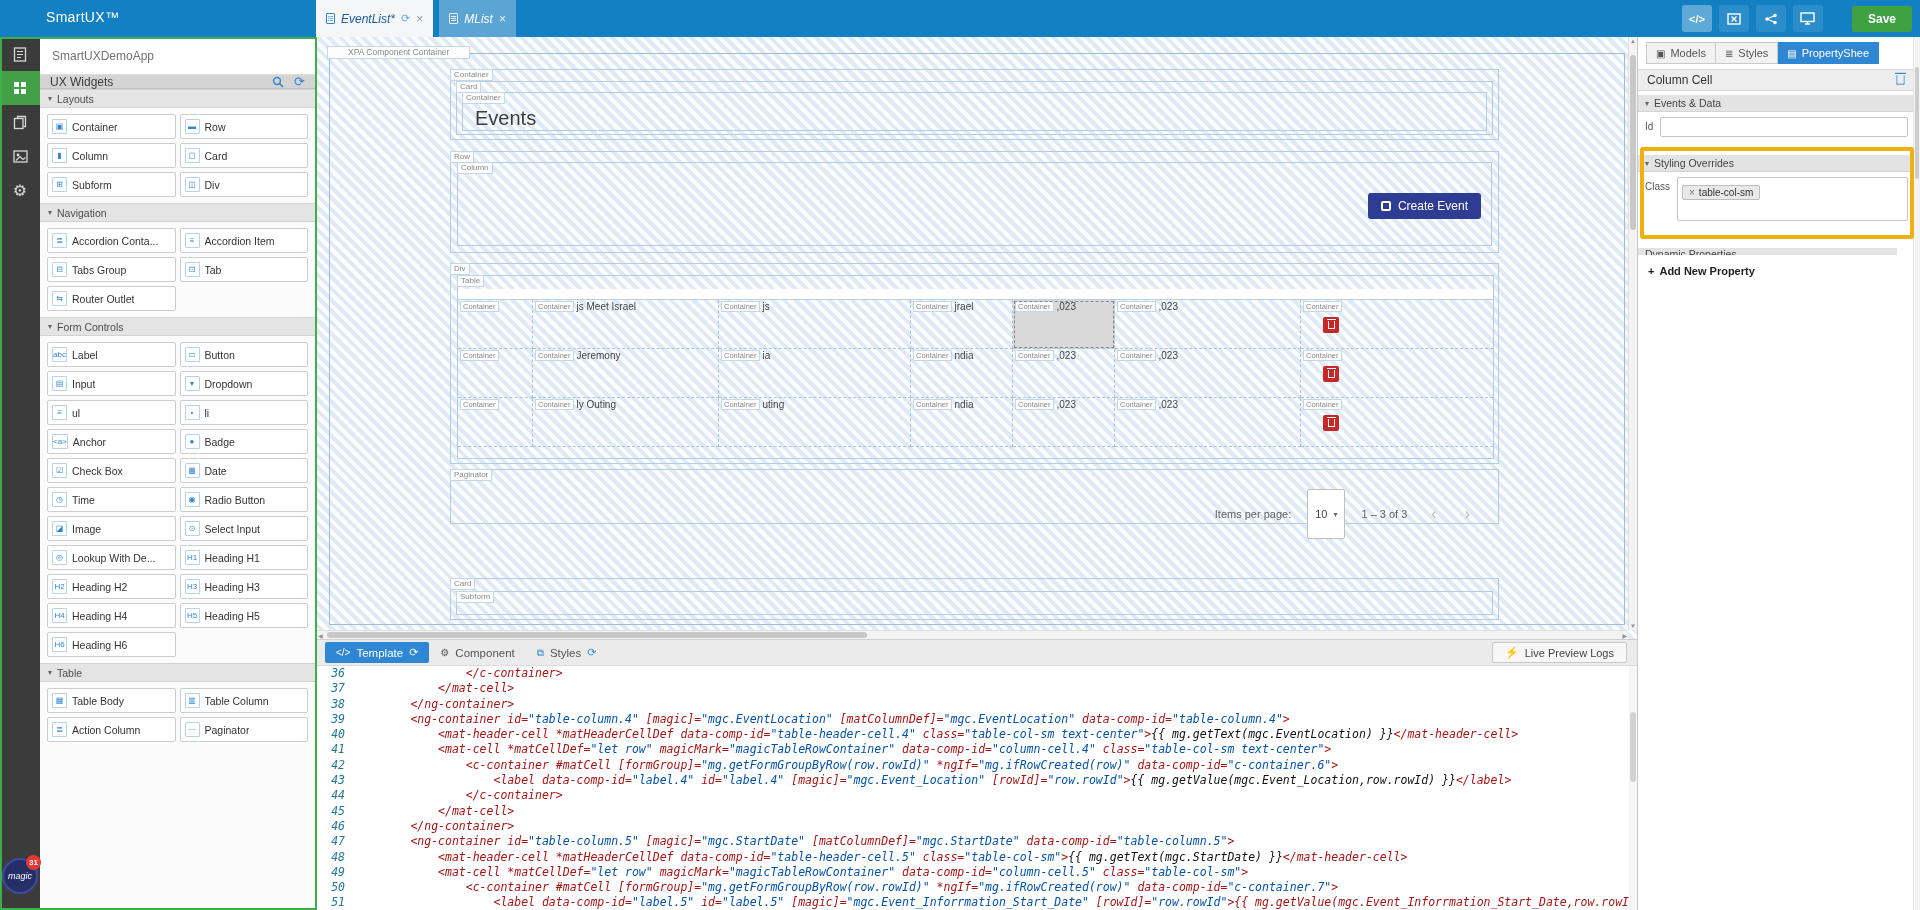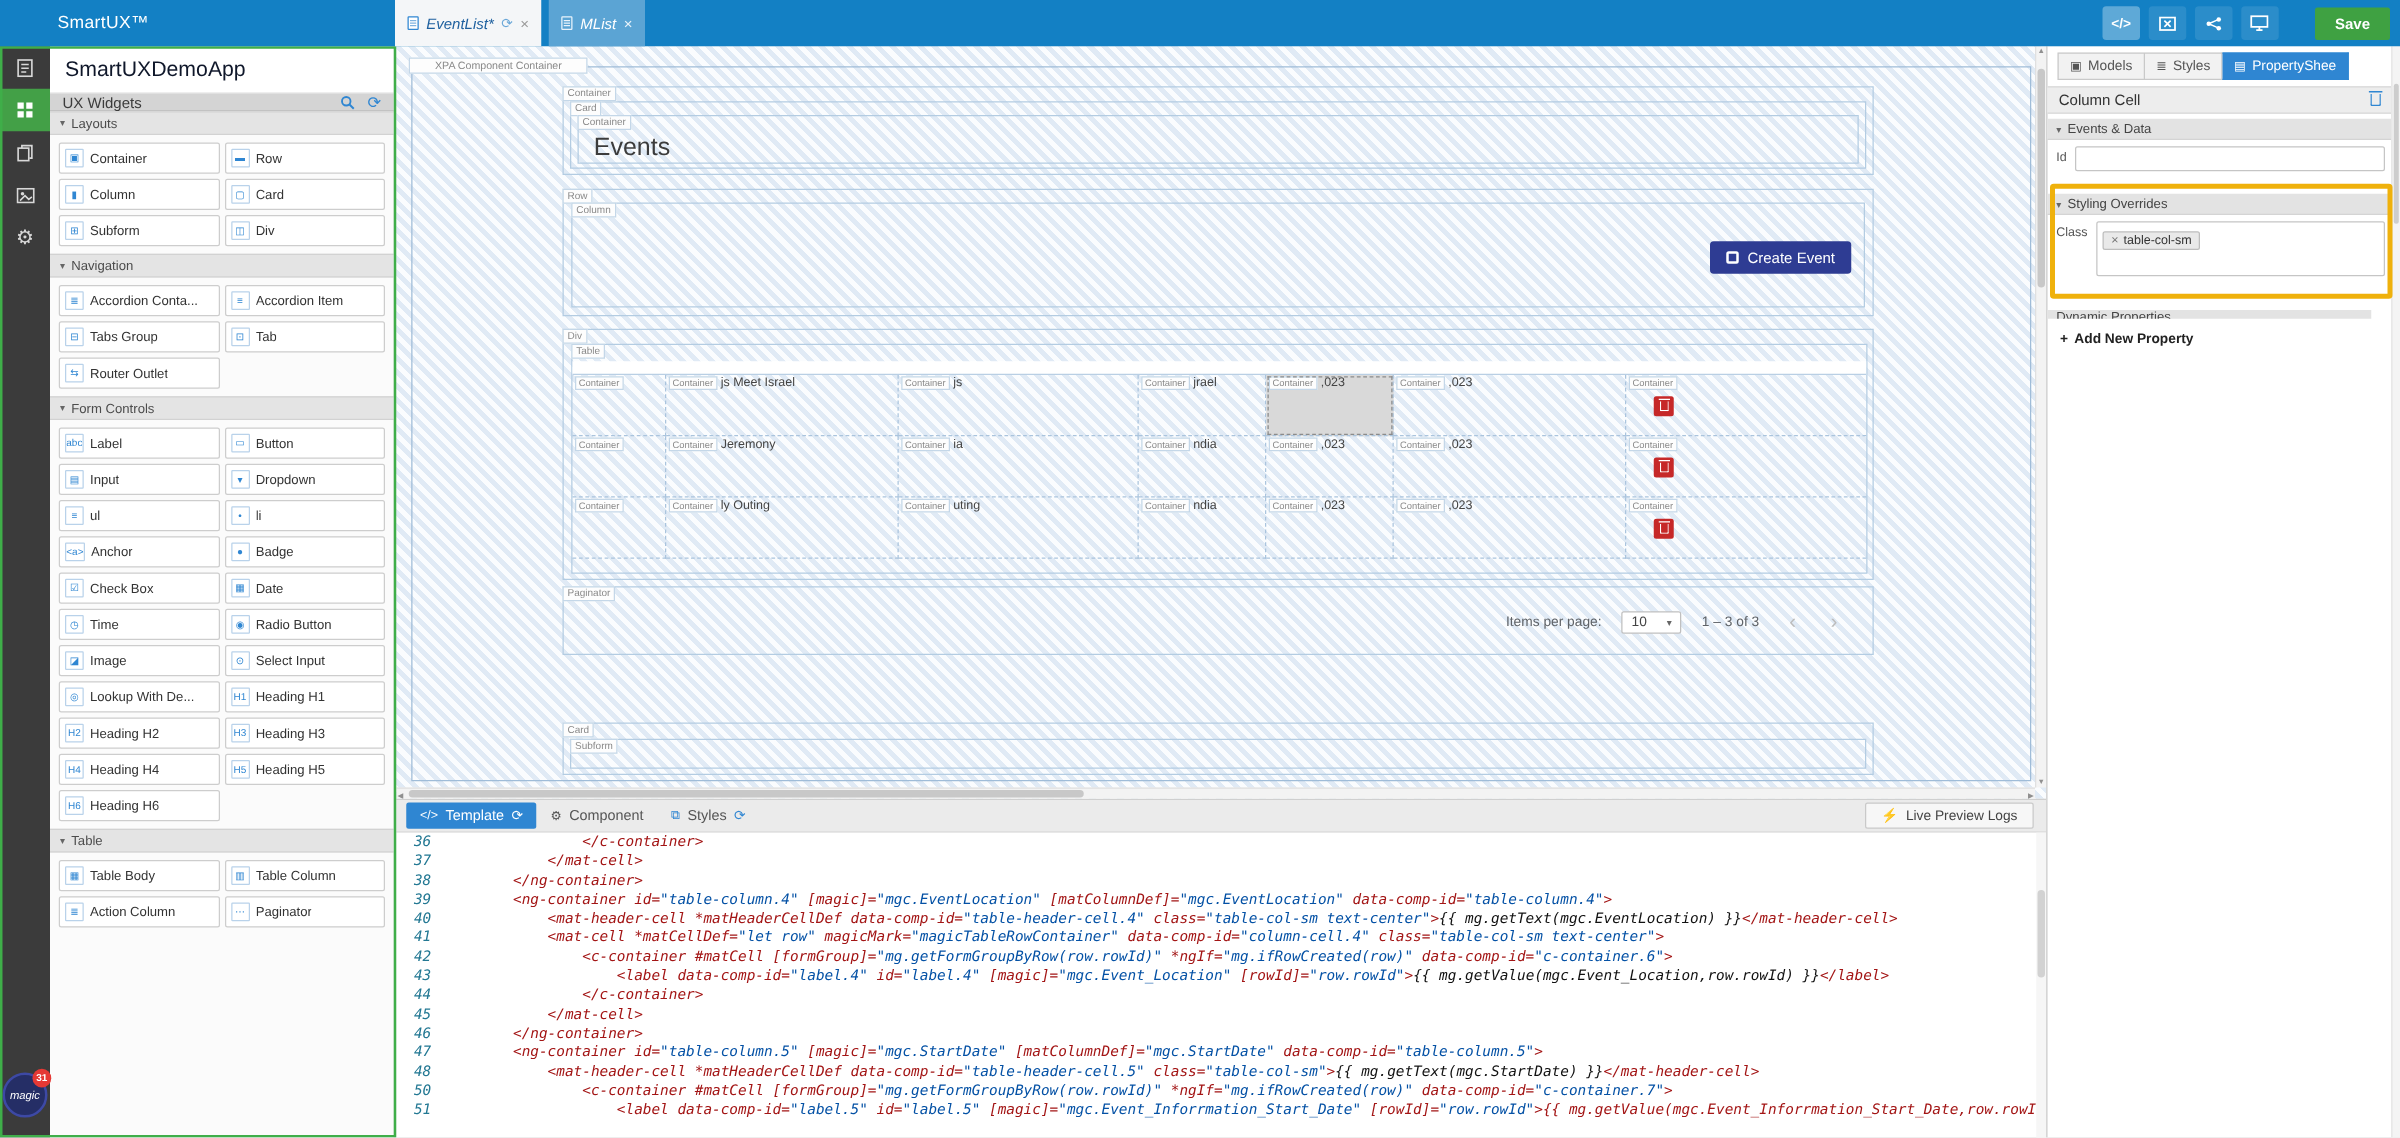--- a/index.html
+++ b/index.html
@@ -37,21 +37,21 @@
   .rail-gear { font-size:16px; }
   .rail-logo { position:absolute; bottom:16px; left:2px; width:36px; height:36px; background:#252e66; border:2px solid #3d49a5;
                border-radius:50%; display:flex; align-items:center; justify-content:center; color:#fff;
                font-size:9px; font-style:italic; }
   .rail-badge { position:absolute; top:-5px; right:-5px; width:15px; height:15px; background:#e53935; color:#fff;
                 border-radius:50%; font-size:8px; font-style:normal; display:flex; align-items:center; justify-content:center; font-weight:bold; }
 
   
   .sidebar { position:absolute; left:40px; top:37px; width:276px; bottom:0; background:#fbfbfb; border-right:1px solid #cfcfcf; overflow:hidden; z-index:9; }
   .green-outline { position:absolute; left:0; top:37px; width:317px; bottom:0; border:2px solid #3fae49; z-index:15; pointer-events:none; }
-  .app-name { height:38px; display:flex; align-items:center; padding-left:12px; font-size:17px; color:#0f172a;
+  .app-name { height:38px; display:flex; align-items:center; padding-left:12px; font-size:12px; color:#737373;
               background:#fff; border-bottom:1px solid #ddd; }
   .widgets-header { height:14px; display:flex; align-items:center; padding:0 10px; background:#d4d4d4;
                     border-bottom:1px solid #c2c2c2; font-size:12px; color:#3c3c3c; }
   .widgets-header .sp { flex:1; }
   .wh-icon { color:#2f86d2; margin-left:10px; font-size:13px; cursor:pointer; display:flex; align-items:center; }
   .w-section-header { height:19px; background:#e4e4e4; border-top:1px solid #d2d2d2; border-bottom:1px solid #d2d2d2;
                       display:flex; align-items:center; gap:5px; padding-left:8px; font-size:10.5px; color:#4c4c4c; cursor:pointer; }
   .w-section-header .tri { font-size:8px; color:#666; }
   .widget-grid { display:grid; grid-template-columns:1fr 1fr; gap:4px 4px; padding:6px 7px; }
   .widget { height:25px; background:#fff; border:1px solid #cdcdcd; border-radius:2px; display:flex; align-items:center;
@@ -90,22 +90,22 @@
   .tcell.selected { background:#d9d9d9; outline:1px dashed #8b8b8b; outline-offset:-2px; }
   .cellval { font-size:10px; color:#444; margin-left:3px; vertical-align:top; }
   .del-btn { position:absolute; left:22px; top:17px; width:16px; height:16px; background:#c62828; border-radius:2px;
              color:#fff; display:flex; align-items:center; justify-content:center; cursor:pointer; }
   .trash { display:inline-block; width:7px; height:8px; border:1px solid currentColor; border-top:none;
            border-radius:0 0 1px 1px; position:relative; }
   .trash::before { content:""; position:absolute; left:-2px; top:-2px; width:9px; height:1px; background:currentColor; }
 
   .pag-content { position:absolute; right:28px; top:19px; display:flex; align-items:center; gap:16px;
                  font-size:11px; color:#5f6368; }
-  .pag-select { display:flex; align-items:center; gap:16px; border:1px solid #c0c0c0; background:#fff;
-                padding:2px 7px; border-radius:2px; color:#444; cursor:pointer;text-align:right; }
+  .pag-select { display:flex; align-items:center; gap:6px; border:1px solid #c0c0c0; background:#fff;
+                padding:18px 7px; border-radius:2px; color:#444; cursor:pointer;text-align:right; }
   .pag-select .car { font-size:8px; color:#666; }
   .pag-chevrons { display:flex; gap:28px; margin-left:8px; }
   .pag-chev { font-size:16px; line-height:12px; color:#bcbcbc; cursor:pointer; }
 
   .vsb { position:absolute; right:0; top:0; bottom:9px; width:9px; background:#f3f3f3; border-left:1px solid #e0e0e0; z-index:6; }
   .vsb .thumb { position:absolute; left:1px; right:1px; top:18px; height:175px; background:#c8c8c8; border-radius:3px; }
   .vsb .arr, .hsb .arr { position:absolute; font-size:6px; color:#909090; left:0; right:0; text-align:center; }
   .hsb { position:absolute; left:0; right:9px; bottom:0; height:9px; background:#f3f3f3; border-top:1px solid #e0e0e0; z-index:6; }
   .hsb .thumb { position:absolute; top:1px; bottom:1px; left:10px; width:540px; background:#c8c8c8; border-radius:3px; }
 
@@ -581,20 +581,21 @@
           <div class="code-row"><span class="lnum">39</span><span class="ltext">        &lt;ng-container id=<span class="c-str">"table-column.4"</span> [magic]=<span class="c-str">"mgc.EventLocation"</span> [matColumnDef]=<span class="c-str">"mgc.EventLocation"</span> data-comp-id=<span class="c-str">"table-column.4"</span>&gt;</span></div>
           <div class="code-row"><span class="lnum">40</span><span class="ltext">            &lt;mat-header-cell *matHeaderCellDef data-comp-id=<span class="c-str">"table-header-cell.4"</span> class=<span class="c-str">"table-col-sm text-center"</span>&gt;<span class="c-expr">{{ mg.getText(mgc.EventLocation) }}</span>&lt;/mat-header-cell&gt;</span></div>
           <div class="code-row"><span class="lnum">41</span><span class="ltext">            &lt;mat-cell *matCellDef=<span class="c-str">"let row"</span> magicMark=<span class="c-str">"magicTableRowContainer"</span> data-comp-id=<span class="c-str">"column-cell.4"</span> class=<span class="c-str">"table-col-sm text-center"</span>&gt;</span></div>
           <div class="code-row"><span class="lnum">42</span><span class="ltext">                &lt;c-container #matCell [formGroup]=<span class="c-str">"mg.getFormGroupByRow(row.rowId)"</span> *ngIf=<span class="c-str">"mg.ifRowCreated(row)"</span> data-comp-id=<span class="c-str">"c-container.6"</span>&gt;</span></div>
           <div class="code-row"><span class="lnum">43</span><span class="ltext">                    &lt;label data-comp-id=<span class="c-str">"label.4"</span> id=<span class="c-str">"label.4"</span> [magic]=<span class="c-str">"mgc.Event_Location"</span> [rowId]=<span class="c-str">"row.rowId"</span>&gt;<span class="c-expr">{{ mg.getValue(mgc.Event_Location,row.rowId) }}</span>&lt;/label&gt;</span></div>
           <div class="code-row"><span class="lnum">44</span><span class="ltext">                &lt;/c-container&gt;</span></div>
           <div class="code-row"><span class="lnum">45</span><span class="ltext">            &lt;/mat-cell&gt;</span></div>
           <div class="code-row"><span class="lnum">46</span><span class="ltext">        &lt;/ng-container&gt;</span></div>
           <div class="code-row"><span class="lnum">47</span><span class="ltext">        &lt;ng-container id=<span class="c-str">"table-column.5"</span> [magic]=<span class="c-str">"mgc.StartDate"</span> [matColumnDef]=<span class="c-str">"mgc.StartDate"</span> data-comp-id=<span class="c-str">"table-column.5"</span>&gt;</span></div>
           <div class="code-row"><span class="lnum">48</span><span class="ltext">            &lt;mat-header-cell *matHeaderCellDef data-comp-id=<span class="c-str">"table-header-cell.5"</span> class=<span class="c-str">"table-col-sm"</span>&gt;<span class="c-expr">{{ mg.getText(mgc.StartDate) }}</span>&lt;/mat-header-cell&gt;</span></div>
+          <div class="code-row"><span class="lnum">49</span><span class="ltext">            &lt;mat-cell *matCellDef=<span class="c-str">"let row"</span> magicMark=<span class="c-str">"magicTableRowContainer"</span> data-comp-id=<span class="c-str">"column-cell.5"</span> class=<span class="c-str">"table-col-sm"</span>&gt;</span></div>
           <div class="code-row"><span class="lnum">50</span><span class="ltext">                &lt;c-container #matCell [formGroup]=<span class="c-str">"mg.getFormGroupByRow(row.rowId)"</span> *ngIf=<span class="c-str">"mg.ifRowCreated(row)"</span> data-comp-id=<span class="c-str">"c-container.7"</span>&gt;</span></div>
           <div class="code-row"><span class="lnum">51</span><span class="ltext">                    &lt;label data-comp-id=<span class="c-str">"label.5"</span> id=<span class="c-str">"label.5"</span> [magic]=<span class="c-str">"mgc.Event_Inforrmation_Start_Date"</span> [rowId]=<span class="c-str">"row.rowId"</span>&gt;{{ mg.getValue(mgc.Event_Inforrmation_Start_Date,row.rowId)|date:'dd</span></div>
         </div>
       <div class="code-vsb">
           <div class="thumb"></div>
         </div>
     </div>
   </div>
 </div>
 

